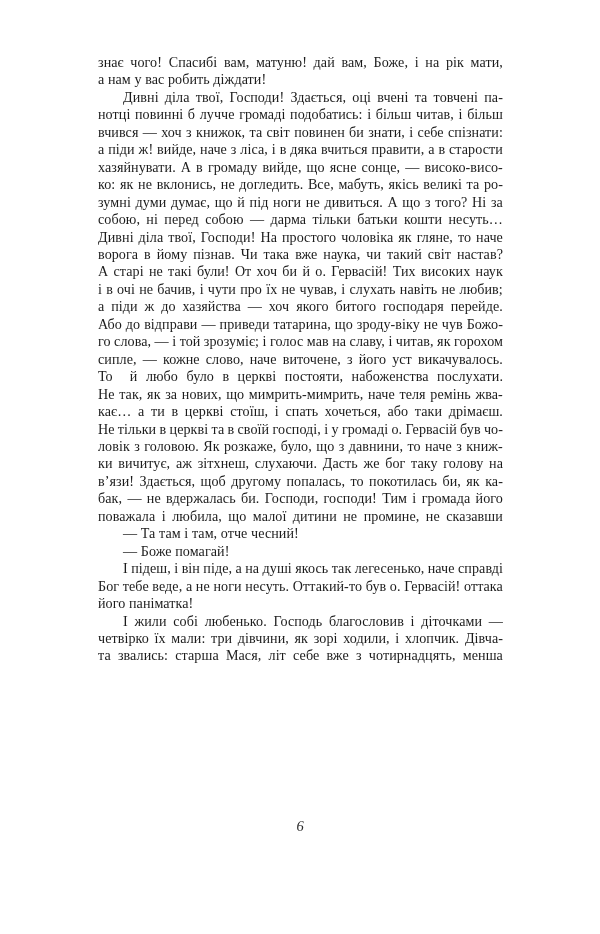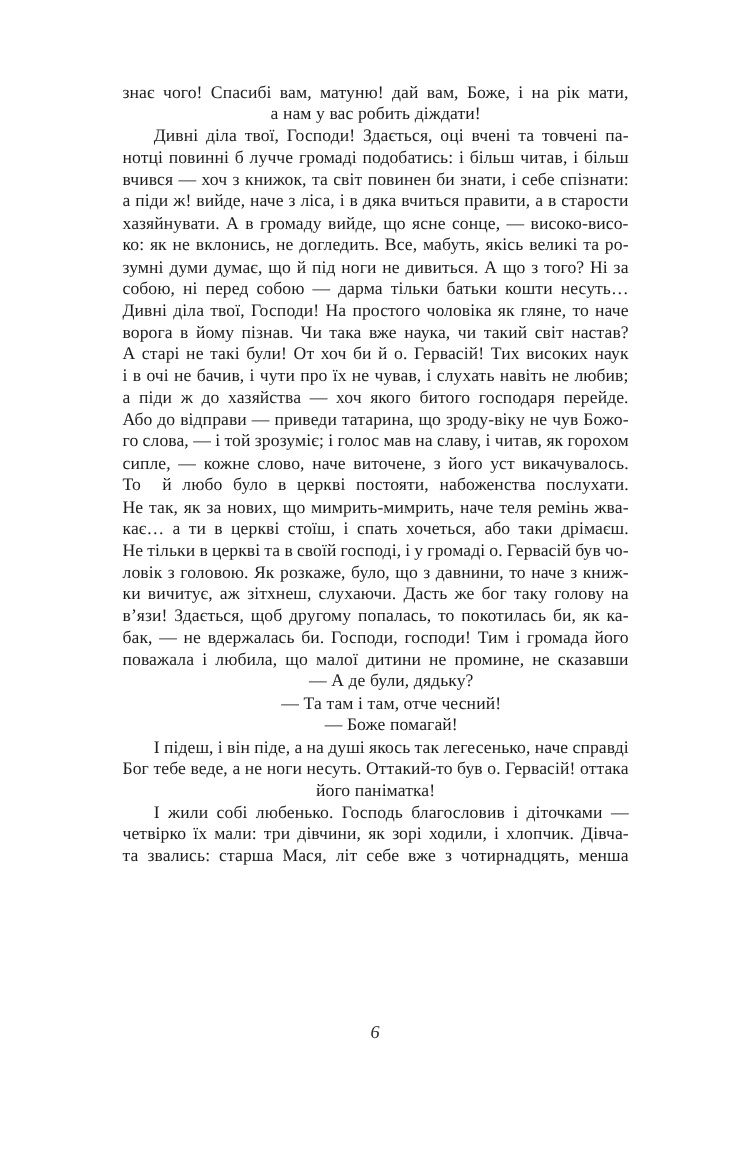--- a/index.html
+++ b/index.html
@@ -19,23 +19,22 @@
     position: absolute;
     left: 0;
     top: 0;
     width: 600px;
     height: 934px;
     background: #ffffff;
   }
   .text-block {
     position: absolute;
     left: 98px;
-    top: 66px;
+    top: 54px;
     width: 405px;
-    text-align: center;
   }
   .line {
     display: block;
     font-size: 14.1px;
     line-height: 17.45px;
     letter-spacing: 0.005em;
     white-space: pre;
     color: #1c1c1c;
     font-weight: 400;
   }
@@ -90,21 +89,20 @@
       <div class="line j"><span class="w">сипле,</span><span class="w">—</span><span class="w">кожне</span><span class="w">слово,</span><span class="w">наче</span><span class="w">виточене,</span><span class="w">з</span><span class="w">його</span><span class="w">уст</span><span class="w">викачувалось.</span></div>
       <div class="line j"><span class="w">То</span><span class="w"></span><span class="w">й</span><span class="w">любо</span><span class="w">було</span><span class="w">в</span><span class="w">церкві</span><span class="w">постояти,</span><span class="w">набоженства</span><span class="w">послухати.</span></div>
       <div class="line j"><span class="w">Не</span><span class="w">так,</span><span class="w">як</span><span class="w">за</span><span class="w">нових,</span><span class="w">що</span><span class="w">мимрить-мимрить,</span><span class="w">наче</span><span class="w">теля</span><span class="w">ремінь</span><span class="w">жва-</span></div>
       <div class="line j"><span class="w">кає…</span><span class="w">а</span><span class="w">ти</span><span class="w">в</span><span class="w">церкві</span><span class="w">стоїш,</span><span class="w">і</span><span class="w">спать</span><span class="w">хочеться,</span><span class="w">або</span><span class="w">таки</span><span class="w">дрімаєш.</span></div>
       <div class="line j"><span class="w">Не</span><span class="w">тільки</span><span class="w">в</span><span class="w">церкві</span><span class="w">та</span><span class="w">в</span><span class="w">своїй</span><span class="w">господі,</span><span class="w">і</span><span class="w">у</span><span class="w">громаді</span><span class="w">о.</span><span class="w">Гервасій</span><span class="w">був</span><span class="w">чо-</span></div>
       <div class="line j"><span class="w">ловік</span><span class="w">з</span><span class="w">головою.</span><span class="w">Як</span><span class="w">розкаже,</span><span class="w">було,</span><span class="w">що</span><span class="w">з</span><span class="w">давнини,</span><span class="w">то</span><span class="w">наче</span><span class="w">з</span><span class="w">книж-</span></div>
       <div class="line j"><span class="w">ки</span><span class="w">вичитує,</span><span class="w">аж</span><span class="w">зітхнеш,</span><span class="w">слухаючи.</span><span class="w">Дасть</span><span class="w">же</span><span class="w">бог</span><span class="w">таку</span><span class="w">голову</span><span class="w">на</span></div>
       <div class="line j"><span class="w">в’язи!</span><span class="w">Здається,</span><span class="w">щоб</span><span class="w">другому</span><span class="w">попалась,</span><span class="w">то</span><span class="w">покотилась</span><span class="w">би,</span><span class="w">як</span><span class="w">ка-</span></div>
       <div class="line j"><span class="w">бак,</span><span class="w">—</span><span class="w">не</span><span class="w">вдержалась</span><span class="w">би.</span><span class="w">Господи,</span><span class="w">господи!</span><span class="w">Тим</span><span class="w">і</span><span class="w">громада</span><span class="w">його</span></div>
       <div class="line j"><span class="w">поважала</span><span class="w">і</span><span class="w">любила,</span><span class="w">що</span><span class="w">малої</span><span class="w">дитини</span><span class="w">не</span><span class="w">промине,</span><span class="w">не</span><span class="w">сказавши</span></div>
-      <div class="line dlg">— А де були, дядьку?</div>
       <div class="line dlg">— Та там і там, отче чесний!</div>
       <div class="line dlg">— Боже помагай!</div>
       <div class="line para-first j"><span class="w">І</span><span class="w">підеш,</span><span class="w">і</span><span class="w">він</span><span class="w">піде,</span><span class="w">а</span><span class="w">на</span><span class="w">душі</span><span class="w">якось</span><span class="w">так</span><span class="w">легесенько,</span><span class="w">наче</span><span class="w">справді</span></div>
       <div class="line j"><span class="w">Бог</span><span class="w">тебе</span><span class="w">веде,</span><span class="w">а</span><span class="w">не</span><span class="w">ноги</span><span class="w">несуть.</span><span class="w">Оттакий-то</span><span class="w">був</span><span class="w">о.</span><span class="w">Гервасій!</span><span class="w">оттака</span></div>
       <div class="line">його паніматка!</div>
       <div class="line para-first j"><span class="w">І</span><span class="w">жили</span><span class="w">собі</span><span class="w">любенько.</span><span class="w">Господь</span><span class="w">благословив</span><span class="w">і</span><span class="w">діточками</span><span class="w">—</span></div>
       <div class="line j"><span class="w">четвірко</span><span class="w">їх</span><span class="w">мали:</span><span class="w">три</span><span class="w">дівчини,</span><span class="w">як</span><span class="w">зорі</span><span class="w">ходили,</span><span class="w">і</span><span class="w">хлопчик.</span><span class="w">Дівча-</span></div>
       <div class="line j"><span class="w">та</span><span class="w">звались:</span><span class="w">старша</span><span class="w">Мася,</span><span class="w">літ</span><span class="w">себе</span><span class="w">вже</span><span class="w">з</span><span class="w">чотирнадцять,</span><span class="w">менша</span></div>
     </div>
   <div class="folio">6</div>

